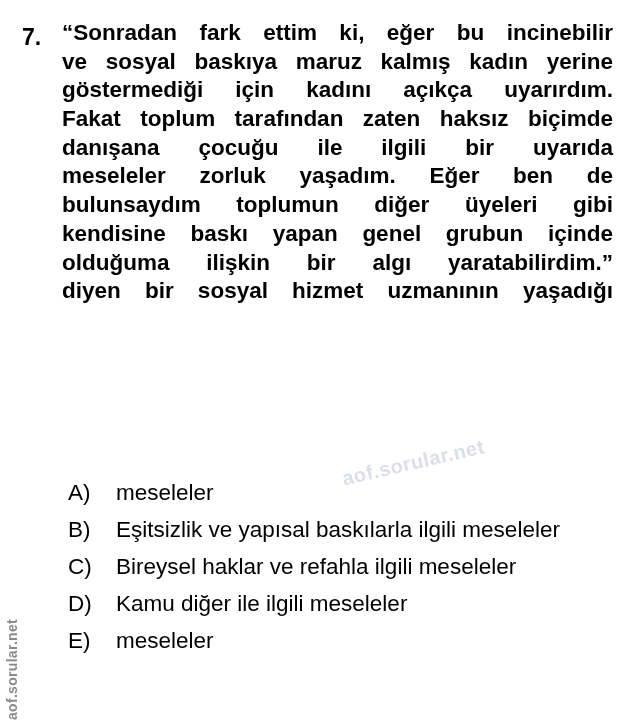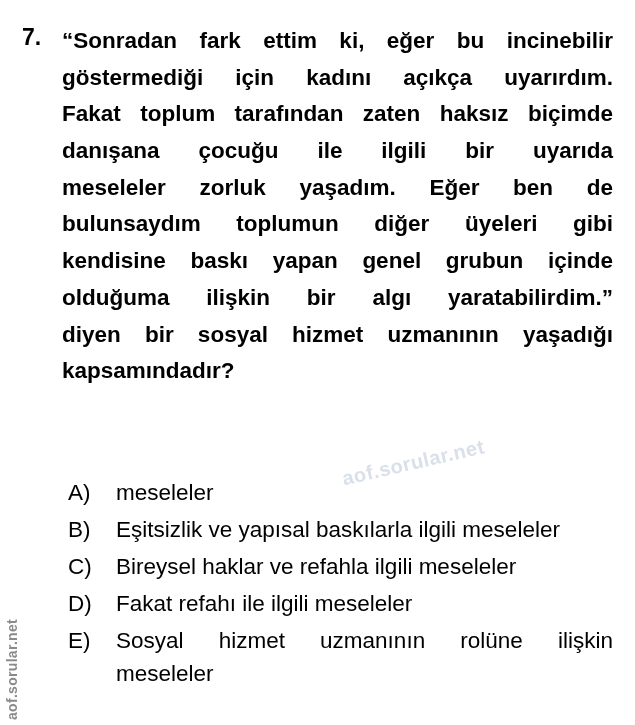--- a/index.html
+++ b/index.html
@@ -32,21 +32,20 @@
       font-weight: bold;
       line-height: 28.7px;
       text-align: justify;
     }
     .q-line {
       display: block;
       white-space: nowrap;
       text-align-last: justify;
       text-align: justify;
       height: 28.7px;
-      margin-top: 8px;
     }
     .q-line.last {
       text-align-last: left;
     }
     .options {
       position: absolute;
       left: 68px;
       top: 476px;
       width: 545px;
     }
@@ -96,50 +95,49 @@
       letter-spacing: 0.3px;
     }
   </style>
 </head>
 <body>
 
 <div class="q-number">7.</div>
 
 <div class="q-stem">
   <span class="q-line">“Sonradan fark ettim ki, eğer bu incinebilir</span>
+  <span class="q-line">ve sosyal baskıya maruz kalmış kadın yerine</span>
   <span class="q-line">göstermediği için kadını açıkça uyarırdım.</span>
   <span class="q-line">Fakat toplum tarafından zaten haksız biçimde</span>
   <span class="q-line">danışana çocuğu ile ilgili bir uyarıda</span>
   <span class="q-line">meseleler zorluk yaşadım. Eğer ben de</span>
   <span class="q-line">bulunsaydım toplumun diğer üyeleri gibi</span>
   <span class="q-line">kendisine baskı yapan genel grubun içinde</span>
   <span class="q-line">olduğuma ilişkin bir algı yaratabilirdim.”</span>
   <span class="q-line">diyen bir sosyal hizmet uzmanının yaşadığı</span>
-  <span class="q-line last">kapsamındadır?</span>
 </div>
 
 <div class="wm-diag">aof.sorular.net</div>
 
 <div class="options">
   <div class="option">
     <span class="option-letter">A)</span>
     <span class="option-line">meseleler</span>
   </div>
   <div class="option">
     <span class="option-letter">B)</span>
     <span class="option-line">Eşitsizlik ve yapısal baskılarla ilgili meseleler</span>
   </div>
   <div class="option">
     <span class="option-letter">C)</span>
     <span class="option-line">Bireysel haklar ve refahla ilgili meseleler</span>
   </div>
   <div class="option">
     <span class="option-letter">D)</span>
-    <span class="option-line">Fakat refahı ile ilgili meseleler</span>
+    <span class="option-line">Kamu diğer ile ilgili meseleler</span>
   </div>
   <div class="option">
     <span class="option-letter">E)</span>
-    <span class="option-line justify">Sosyal hizmet uzmanının rolüne ilişkin</span>
     <span class="option-line">meseleler</span>
   </div>
 </div>
 
 <div class="wm-vert">aof.sorular.net</div>
 
 </body></html>

